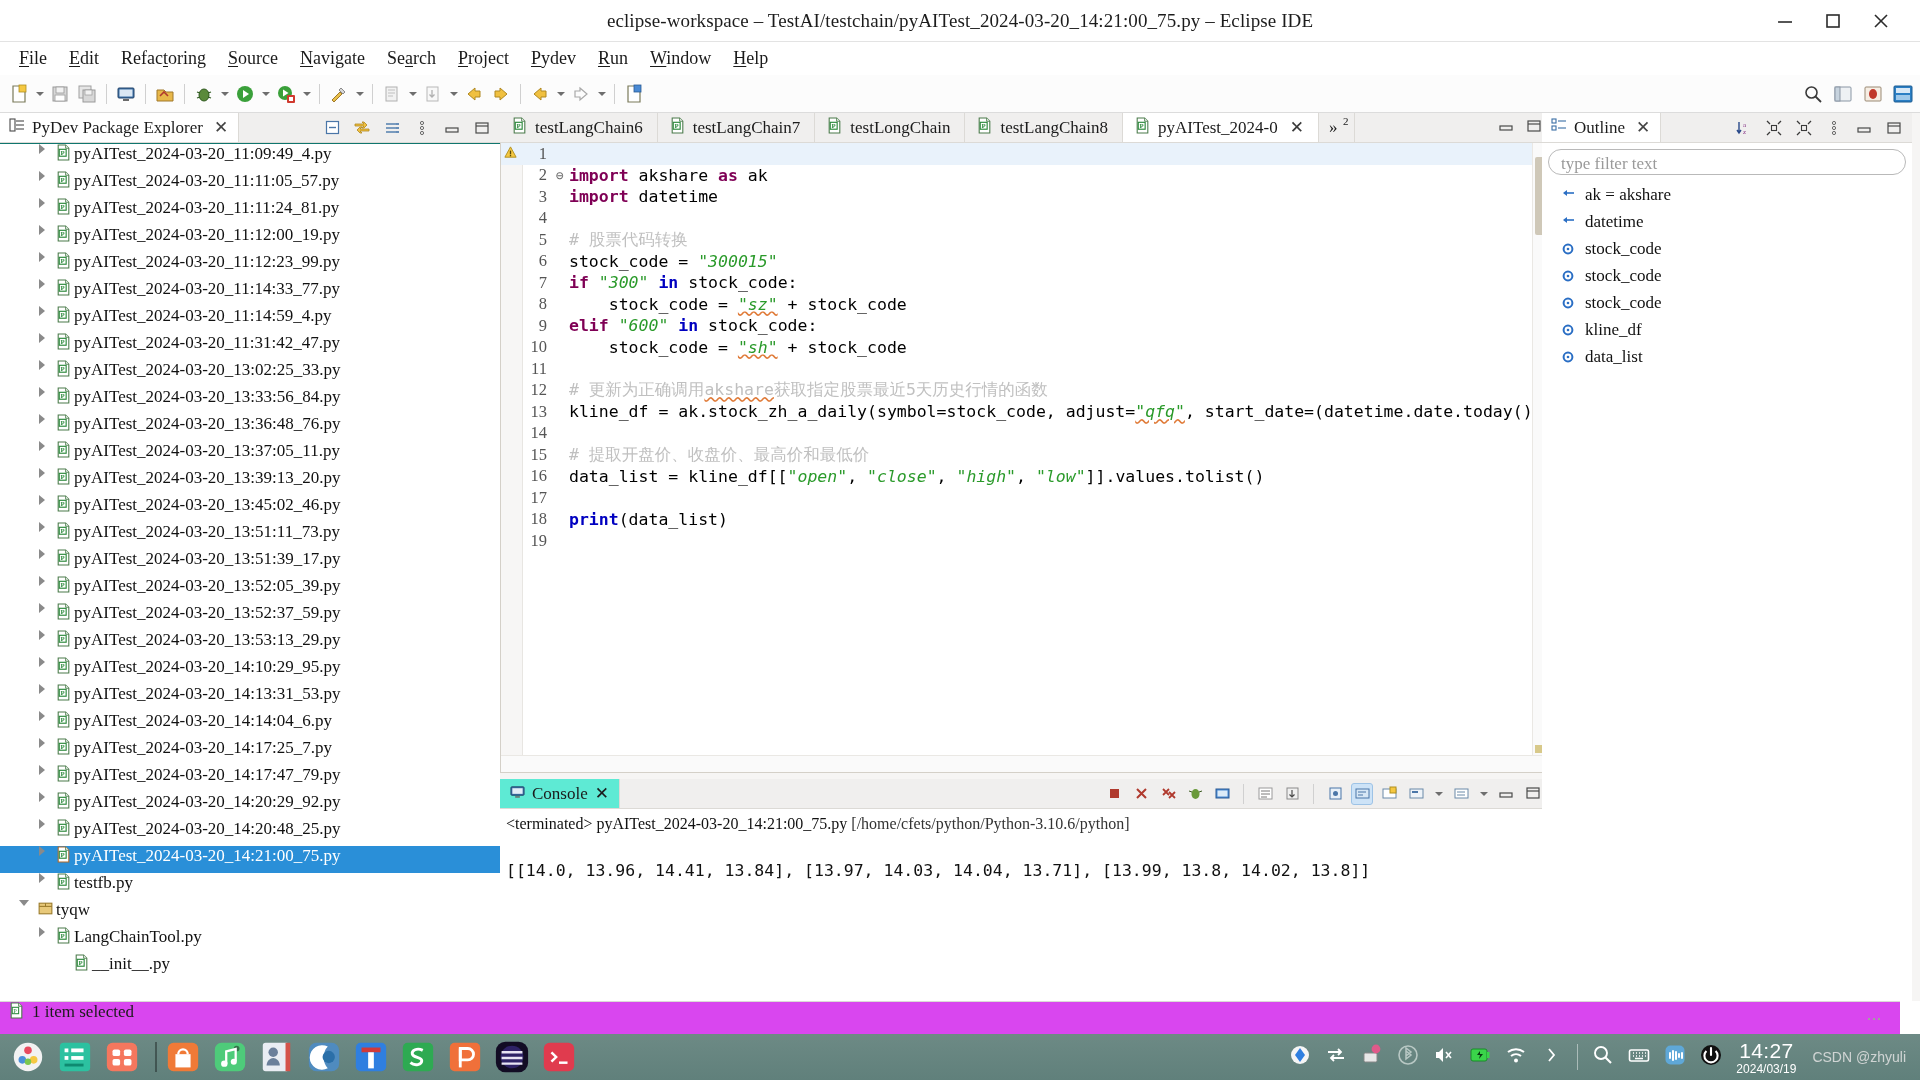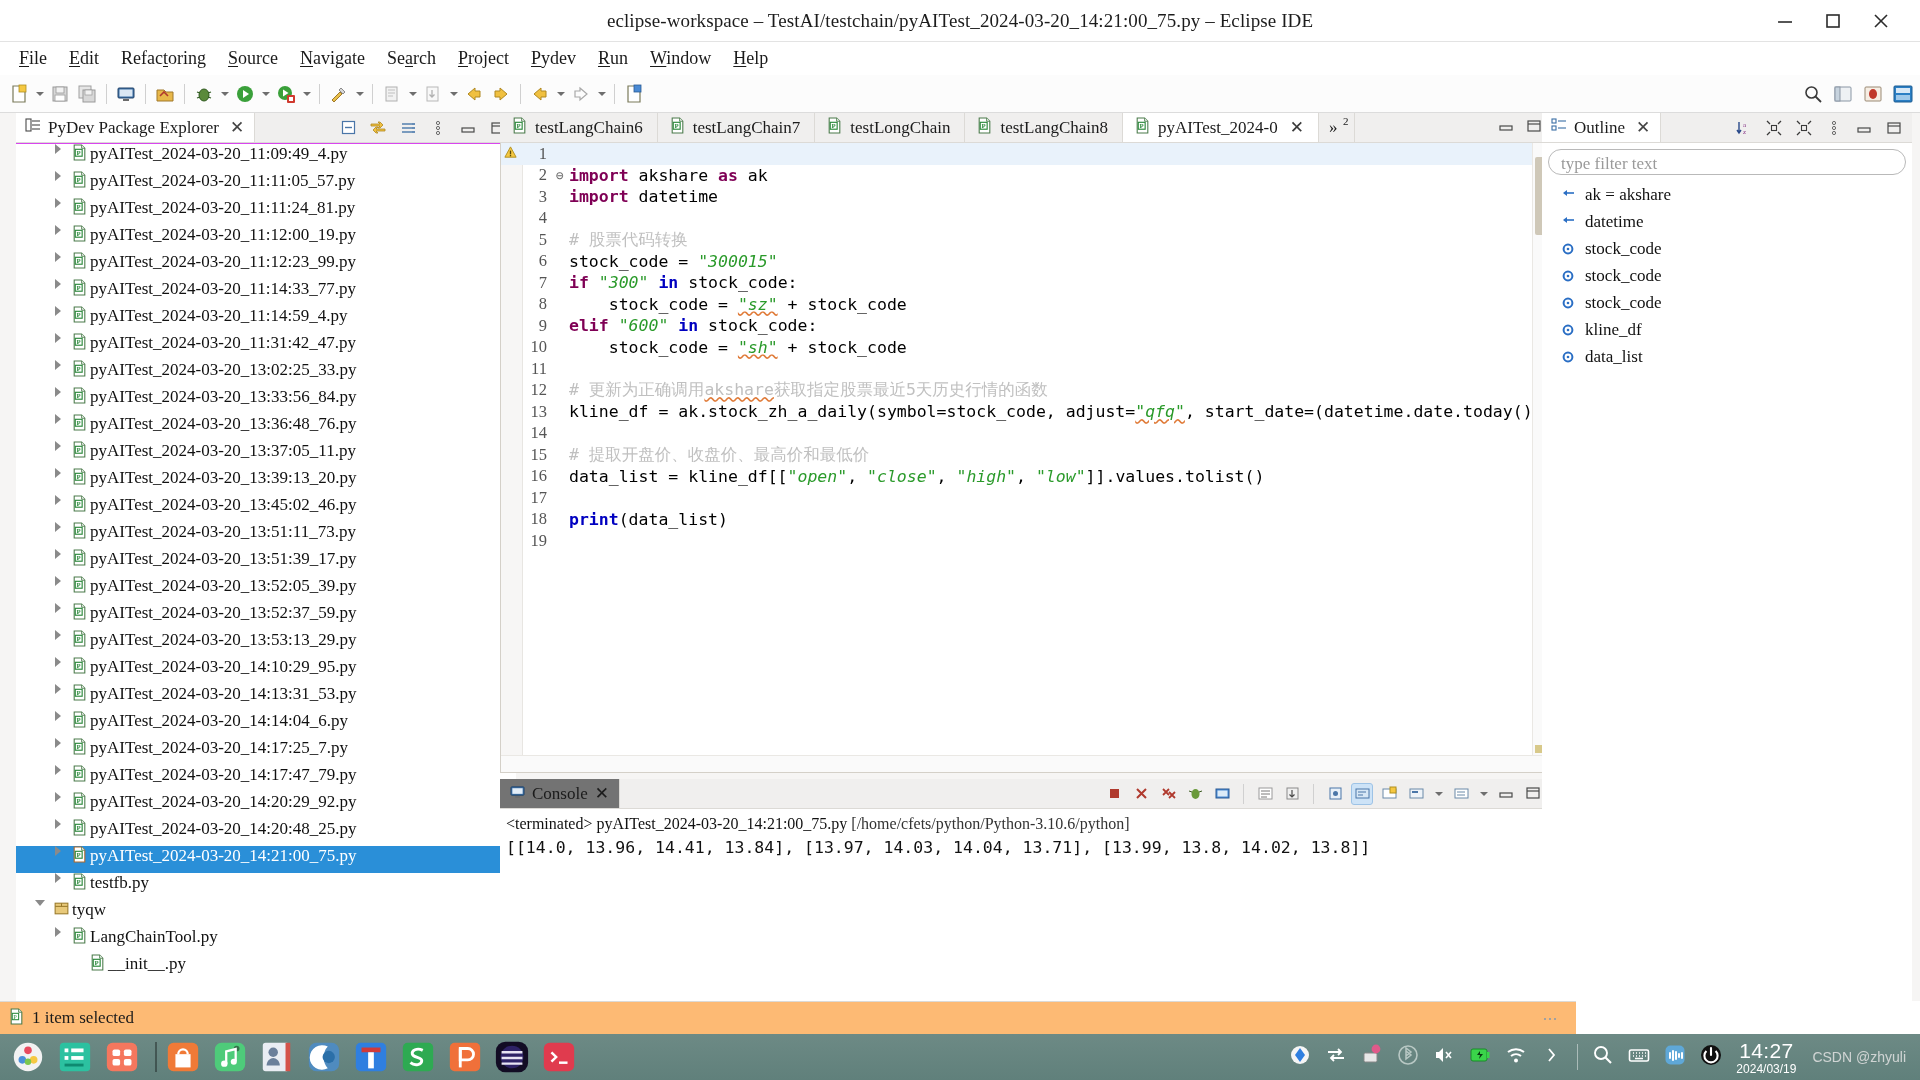--- a/index.html
+++ b/index.html
@@ -44,21 +44,21 @@
   .tb svg { display:block; }
   .tb-caret { width: 13px; height: 24px; display:flex; align-items:center; justify-content:center; }
   .tb-caret:after { content:""; border-left:4px solid transparent; border-right:4px solid transparent; border-top:4px solid #6e6e6e; }
   .tb-sep { width: 1px; height: 20px; background: #d0d0d0; margin: 0 5px; }
   .toolbar-right { position: absolute; right: 4px; top: 0; height: 38px; display: flex; align-items: center; gap: 4px; }
 
   
   .workbench { position: absolute; left: 0; top: 113px; width: 1920px; height: 888px; background: #f6f5f4; }
 
   
-  .leftpanel { position: absolute; left: 16px; top: 0; width: 500px; height: 888px; background: #d946ef; }
+  .leftpanel { position: absolute; left: 0; top: 0; width: 500px; height: 888px; background: #0f766e; }
   .viewtabrow { height: 30px; background: #f0efee; display:flex; align-items:stretch; position: relative; border-bottom: 1px solid #dcdad6;}
   .viewtab {
     background: #fff; display: flex; align-items: center; gap: 7px;
     padding: 0 10px 0 9px; font-size: 17px; color: #1b1b1b; position: relative;
     border-right: 1px solid #dcdad6;
   }
   .viewtab .tabclose { font-size: 17px; color: #444; margin-left: 4px; }
   .viewtools { margin-left: auto; display: flex; align-items: center; gap: 10px; padding-right: 8px; }
   .viewtools .vt { width: 20px; height: 20px; display:flex;align-items:center;justify-content:center; }
 
@@ -96,42 +96,42 @@
   .sq { text-decoration: underline; text-decoration-style: wavy; text-decoration-color: #e07b39; }
   .wrn { position: absolute; left: 2px; width: 18px; height: 18px; }
   .ed-vscroll { position: absolute; right: 0; top: 0; width: 17px; bottom: 17px; background: #fafafa; border-left: 1px solid #eae8e4; }
   .ed-vthumb { position: absolute; right: 1px; top: 14px; width: 13px; height: 78px; background: #cfc8b8; border-radius: 2px; }
   .ed-hscroll { position: absolute; left: 0; right: 0; bottom: 0; height: 17px; background: #fafafa; border-top: 1px solid #eae8e4; }
   .ed-marker { position:absolute; right: 1px; width: 13px; height: 8px; background: #d8c98a; }
 
   
   .console { position: absolute; left: 0; right: 0; top: 666px; bottom: 0; background: #fff; }
   .constabrow { height: 30px; background: #f0efee; display:flex; align-items:stretch; border-bottom:1px solid #dcdad6; position: relative;}
-  .constab { display:flex; align-items:center; gap:7px; padding: 0 10px; background:#737373; font-size:17px; color:#1b1b1b; border-right:1px solid #dcdad6;}
+  .constab { display:flex; align-items:center; gap:7px; padding: 0 10px; background:#5eead4; font-size:17px; color:#1b1b1b; border-right:1px solid #dcdad6;}
   .constools { margin-left:auto; display:flex; align-items:center; gap:5px; padding-right:6px; }
   .ct { width: 22px; height:22px; display:flex;align-items:center;justify-content:center; border-radius:3px;}
   .ct.on { background:#cde3f7; border:1px solid #9dc3e6; }
   .consbody { position: absolute; left:0; right:0; top:31px; bottom:0; background:#fff; padding: 3px 0 0 4px;}
   .consline1 { font-size: 16px; color: #111; padding: 2px 0 1px 2px; }
   .consline1 .path { color: #333; }
-  .consout { font-family: "DejaVu Sans Mono", monospace; font-size: 16.5px; color: #111; padding-left: 2px; padding-top: 4px;}
+  .consout { font-family: "DejaVu Sans Mono", monospace; font-size: 16.5px; color: #111; padding-left: 2px; padding-top: 4px; margin-top: 23px;}
 
   
   .rightpanel { position: absolute; right: 8px; top: 0; width: 370px; height: 888px; background: #fff; }
   .filterbox {
     margin: 6px 6px 0 6px; height: 26px; border: 1px solid #b9b9b9; border-radius: 13px;
     display: flex; align-items: flex-end; padding: 0 12px; font-size: 17px; color: #9a9a9a; background: #fff;
   }
   .olrow { height: 27px; display:flex; align-items:center; font-size:17px; color:#111; padding-left: 16px; gap: 7px;}
   .olicon { width: 20px; display:flex;align-items:center;justify-content:center; flex:0 0 20px;}
 
   
   .statusbar {
-    position: absolute; left: 0; top: 1001px; width: 1576px; height: 33px;
-    background: #fdba74; border-top: 1px solid #dcdad6; display: flex; align-items: center; padding-left: 8px; gap: 7px;
+    position: absolute; left: 0; top: 1001px; width: 1900px; height: 33px;
+    background: #d946ef; border-top: 1px solid #dcdad6; display: flex; align-items: flex-start; padding-left: 8px; gap: 7px;
   }
   .statusbar .stxt { font-size: 17px; color: #1b1b1b; }
   .sb-right { position:absolute; right: 0; top: 0; height: 33px; display:flex; align-items:center; padding-right: 6px;}
   .sb-grip { width: 40px; height:16px; display:flex; align-items:center; justify-content:center; gap:3px;}
   .sb-grip b { display:block; width:2px;height:2px;background:#a0a0a0; }
 
   
   .taskbar {
     position: absolute; left: 0; top: 1034px; width: 1920px; height: 46px;
     background: linear-gradient(180deg,#6d8a85 0%, #60807b 100%);

